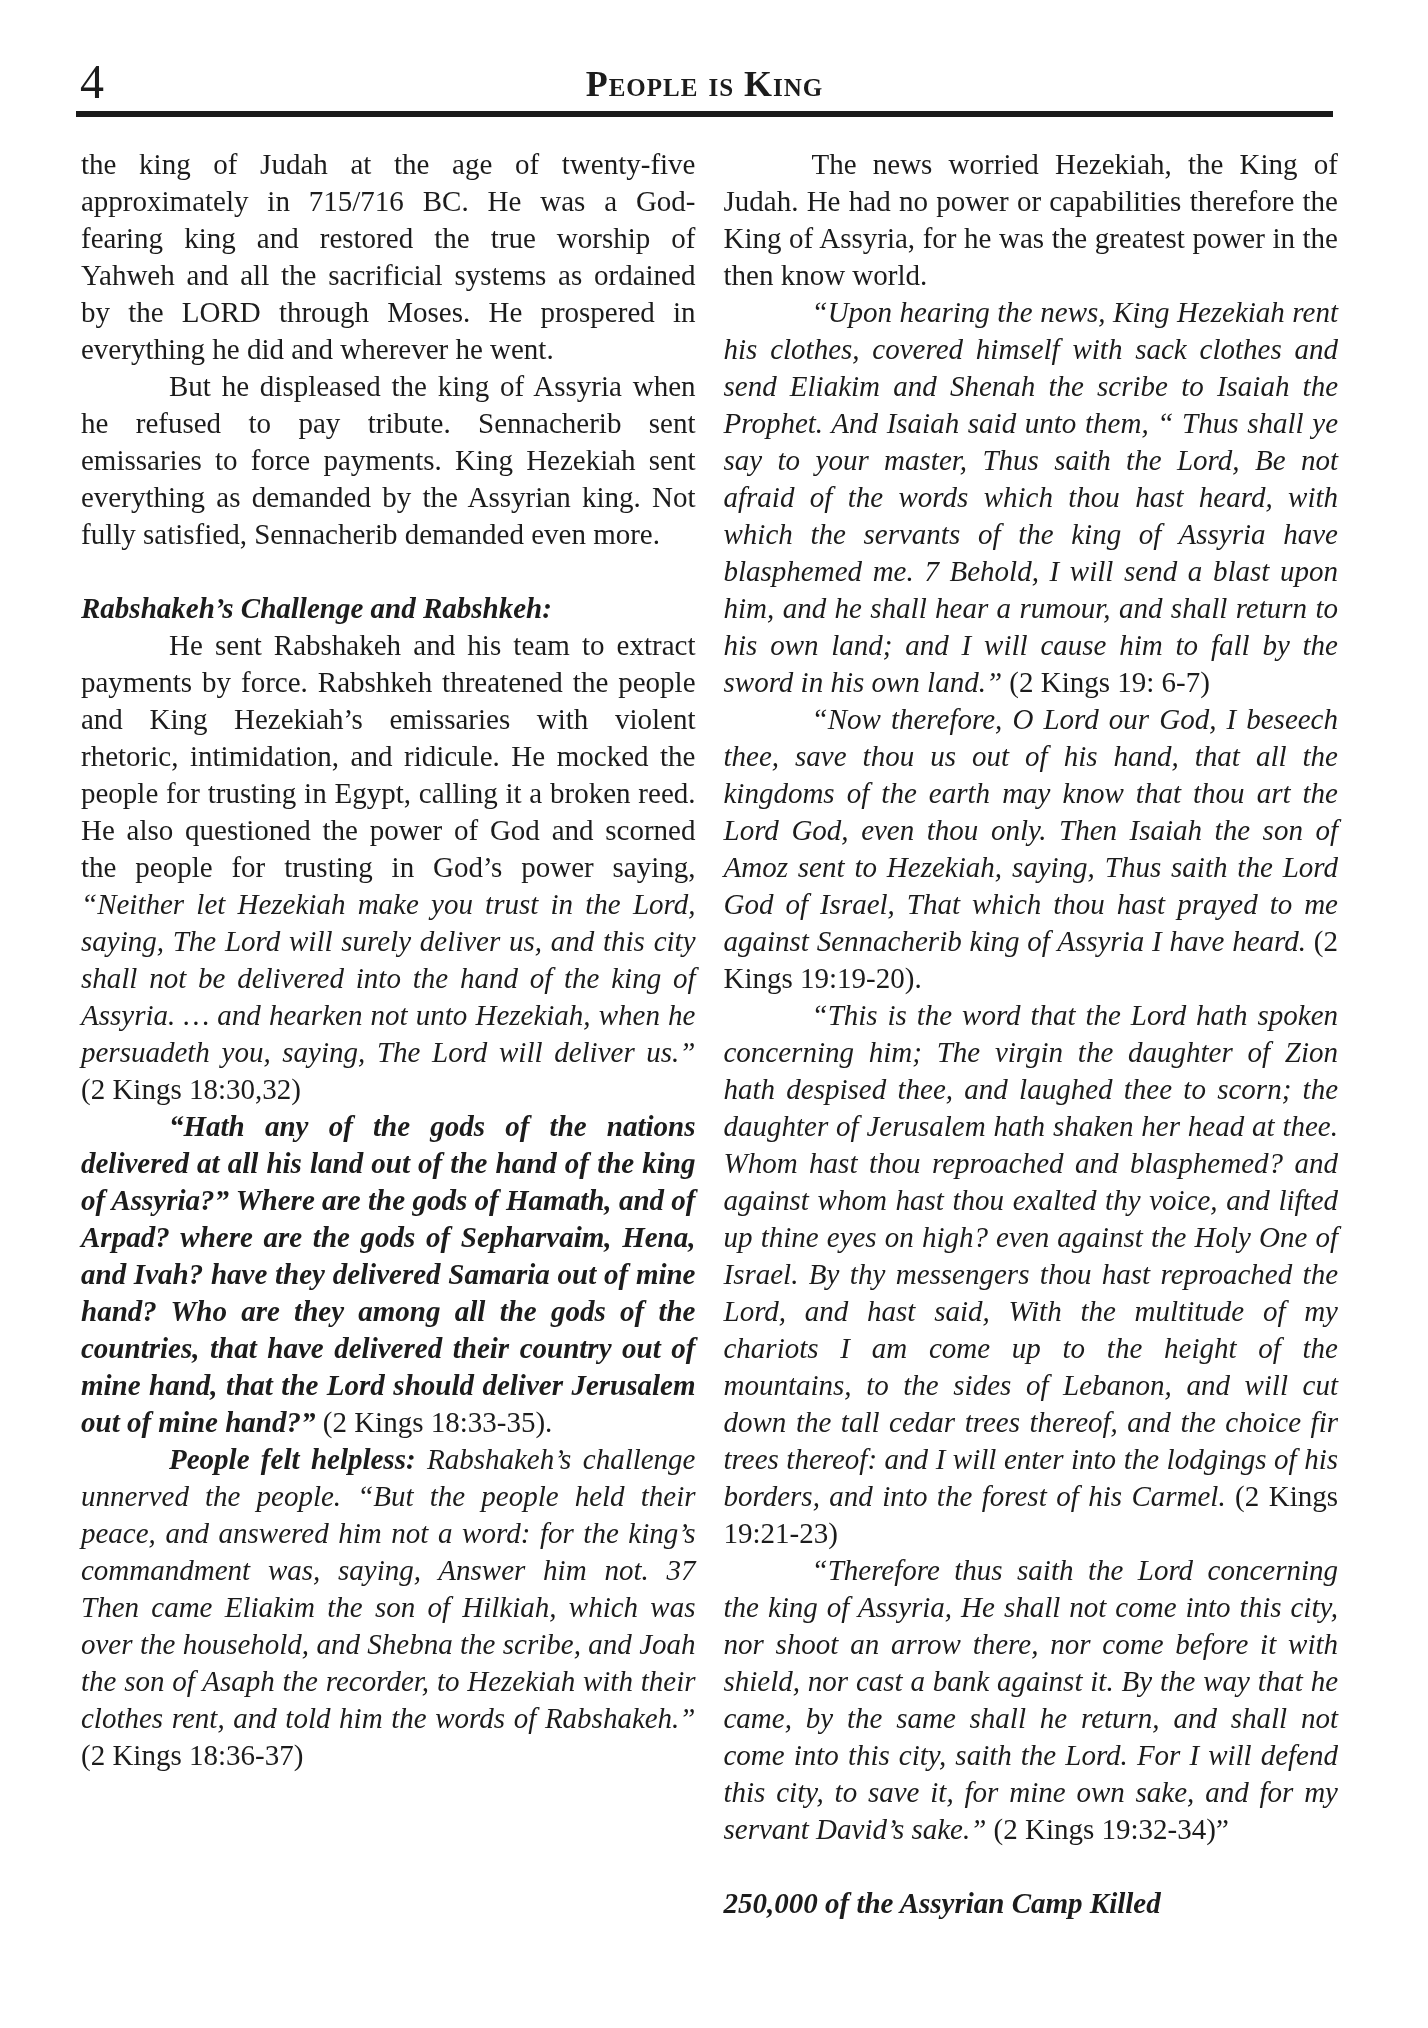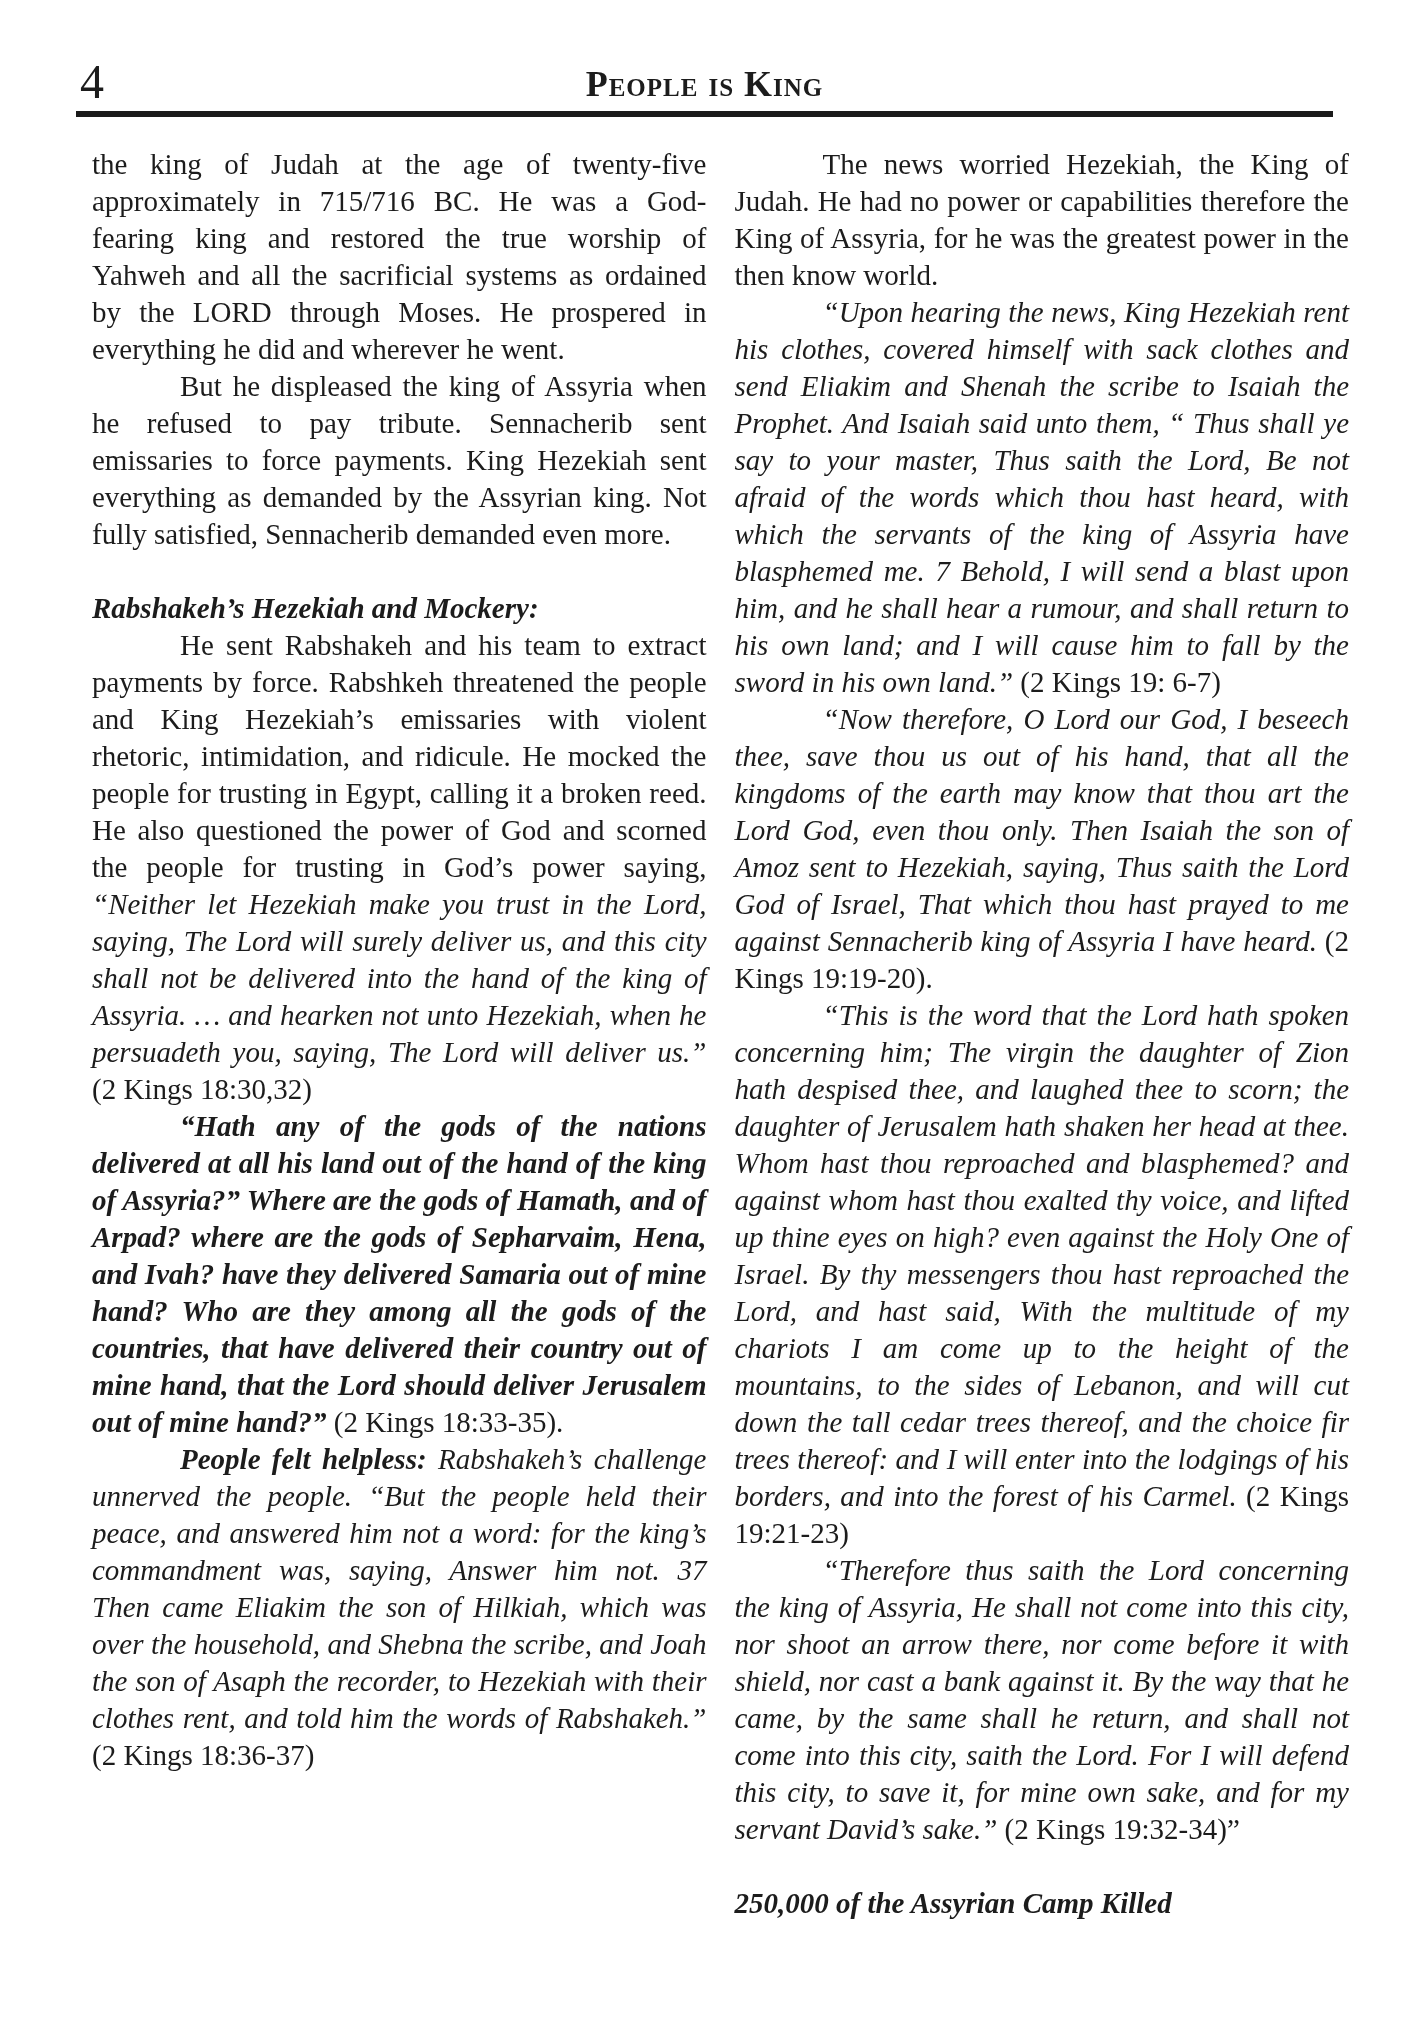--- a/index.html
+++ b/index.html
@@ -49,21 +49,21 @@
     position: absolute;
     top: 111px;
     left: 76px;
     width: 1257px;
     height: 6px;
     background: var(--rule);
   }
   .columns {
     position: absolute;
     top: 146px;
-    left: 92px;
+    left: 81px;
     width: 1257px;
     display: flex;
     gap: 28px;
   }
   .col {
     flex: 1 1 0;
     font-size: 29px;
     line-height: 37px;
     text-align: justify;
   }
@@ -87,21 +87,21 @@
 <div class="page">
   <header class="page-header">
     <div class="page-number">4</div>
     <div class="page-title">People is King</div>
   </header>
   <div class="header-rule"></div>
   <main class="columns">
     <section class="col">
         <p class="para"><span class="s-r">the king of Judah at the age of twenty-five approximately in 715/716 BC. He was a God-fearing king and restored the true worship of Yahweh and all the sacrificial systems as ordained by the LORD through Moses. He prospered in everything he did and wherever he went.</span></p>
         <p class="para indent"><span class="s-r">But he displeased the king of Assyria when he refused to pay tribute. Sennacherib sent emissaries to force payments. King Hezekiah sent everything as demanded by the Assyrian king. Not fully satisfied, Sennacherib demanded even more.</span></p>
-        <h3 class="heading"><span class="s-bi">Rabshakeh’s Hezekiah and Mockery:</span></h3>
+        <h3 class="heading"><span class="s-bi">Rabshakeh’s Challenge and Rabshkeh:</span></h3>
         <p class="para indent"><span class="s-r">He sent Rabshakeh and his team to extract payments by force. Rabshkeh threatened the people and King Hezekiah’s emissaries with violent rhetoric, intimidation, and ridicule. He mocked the people for trusting in Egypt, calling it a broken reed. He also questioned the power of God and scorned the people for trusting in God’s power saying, </span><span class="s-i">“Neither let Hezekiah make you trust in the Lord, saying, The Lord will surely deliver us, and this city shall not be delivered into the hand of the king of Assyria. … and hearken not unto Hezekiah, when he persuadeth you, saying, The Lord will deliver us.”</span><span class="s-r"> (2 Kings 18:30,32)</span></p>
         <p class="para indent"><span class="s-bi">“Hath any of the gods of the nations delivered at all his land out of the hand of the king of Assyria?” Where are the gods of Hamath, and of Arpad? where are the gods of Sepharvaim, Hena, and Ivah? have they delivered Samaria out of mine hand? Who are they among all the gods of the countries, that have delivered their country out of mine hand, that the Lord should deliver Jerusalem out of mine hand?”</span><span class="s-r"> (2 Kings 18:33-35).</span></p>
         <p class="para indent"><span class="s-bi">People felt helpless: </span><span class="s-i">Rabshakeh’s challenge unnerved the people. “But the people held their peace, and answered him not a word: for the king’s commandment was, saying, Answer him not. 37 Then came Eliakim the son of Hilkiah, which was over the household, and Shebna the scribe, and Joah the son of Asaph the recorder, to Hezekiah with their clothes rent, and told him the words of Rabshakeh.”</span><span class="s-r"> (2 Kings 18:36-37)</span></p>
       </section>
     <section class="col">
         <p class="para indent"><span class="s-r">The news worried Hezekiah, the King of Judah. He had no power or capabilities therefore the King of Assyria, for he was the greatest power in the then know world.</span></p>
         <p class="para indent"><span class="s-i">“Upon hearing the news, King Hezekiah rent his clothes, covered himself with sack clothes and send Eliakim and Shenah the scribe to Isaiah the Prophet. And Isaiah said unto them, “ Thus shall ye say to your master, Thus saith the Lord, Be not afraid of the words which thou hast heard, with which the servants of the king of Assyria have blasphemed me. 7 Behold, I will send a blast upon him, and he shall hear a rumour, and shall return to his own land; and I will cause him to fall by the sword in his own land.”</span><span class="s-r"> (2 Kings 19: 6-7)</span></p>
         <p class="para indent"><span class="s-i">“Now therefore, O Lord our God, I beseech thee, save thou us out of his hand, that all the kingdoms of the earth may know that thou art the Lord God, even thou only. Then Isaiah the son of Amoz sent to Hezekiah, saying, Thus saith the Lord God of Israel, That which thou hast prayed to me against Sennacherib king of Assyria I have heard.</span><span class="s-r"> (2 Kings 19:19-20).</span></p>
         <p class="para indent"><span class="s-i">“This is the word that the Lord hath spoken concerning him; The virgin the daughter of Zion hath despised thee, and laughed thee to scorn; the daughter of Jerusalem hath shaken her head at thee. Whom hast thou reproached and blasphemed? and against whom hast thou exalted thy voice, and lifted up thine eyes on high? even against the Holy One of Israel. By thy messengers thou hast reproached the Lord, and hast said, With the multitude of my chariots I am come up to the height of the mountains, to the sides of Lebanon, and will cut down the tall cedar trees thereof, and the choice fir trees thereof: and I will enter into the lodgings of his borders, and into the forest of his Carmel.</span><span class="s-r"> (2 Kings 19:21-23)</span></p>
         <p class="para indent"><span class="s-i">“Therefore thus saith the Lord concerning the king of Assyria, He shall not come into this city, nor shoot an arrow there, nor come before it with shield, nor cast a bank against it. By the way that he came, by the same shall he return, and shall not come into this city, saith the Lord. For I will defend this city, to save it, for mine own sake, and for my servant David’s sake.”</span><span class="s-r"> (2 Kings 19:32-34)”</span></p>

